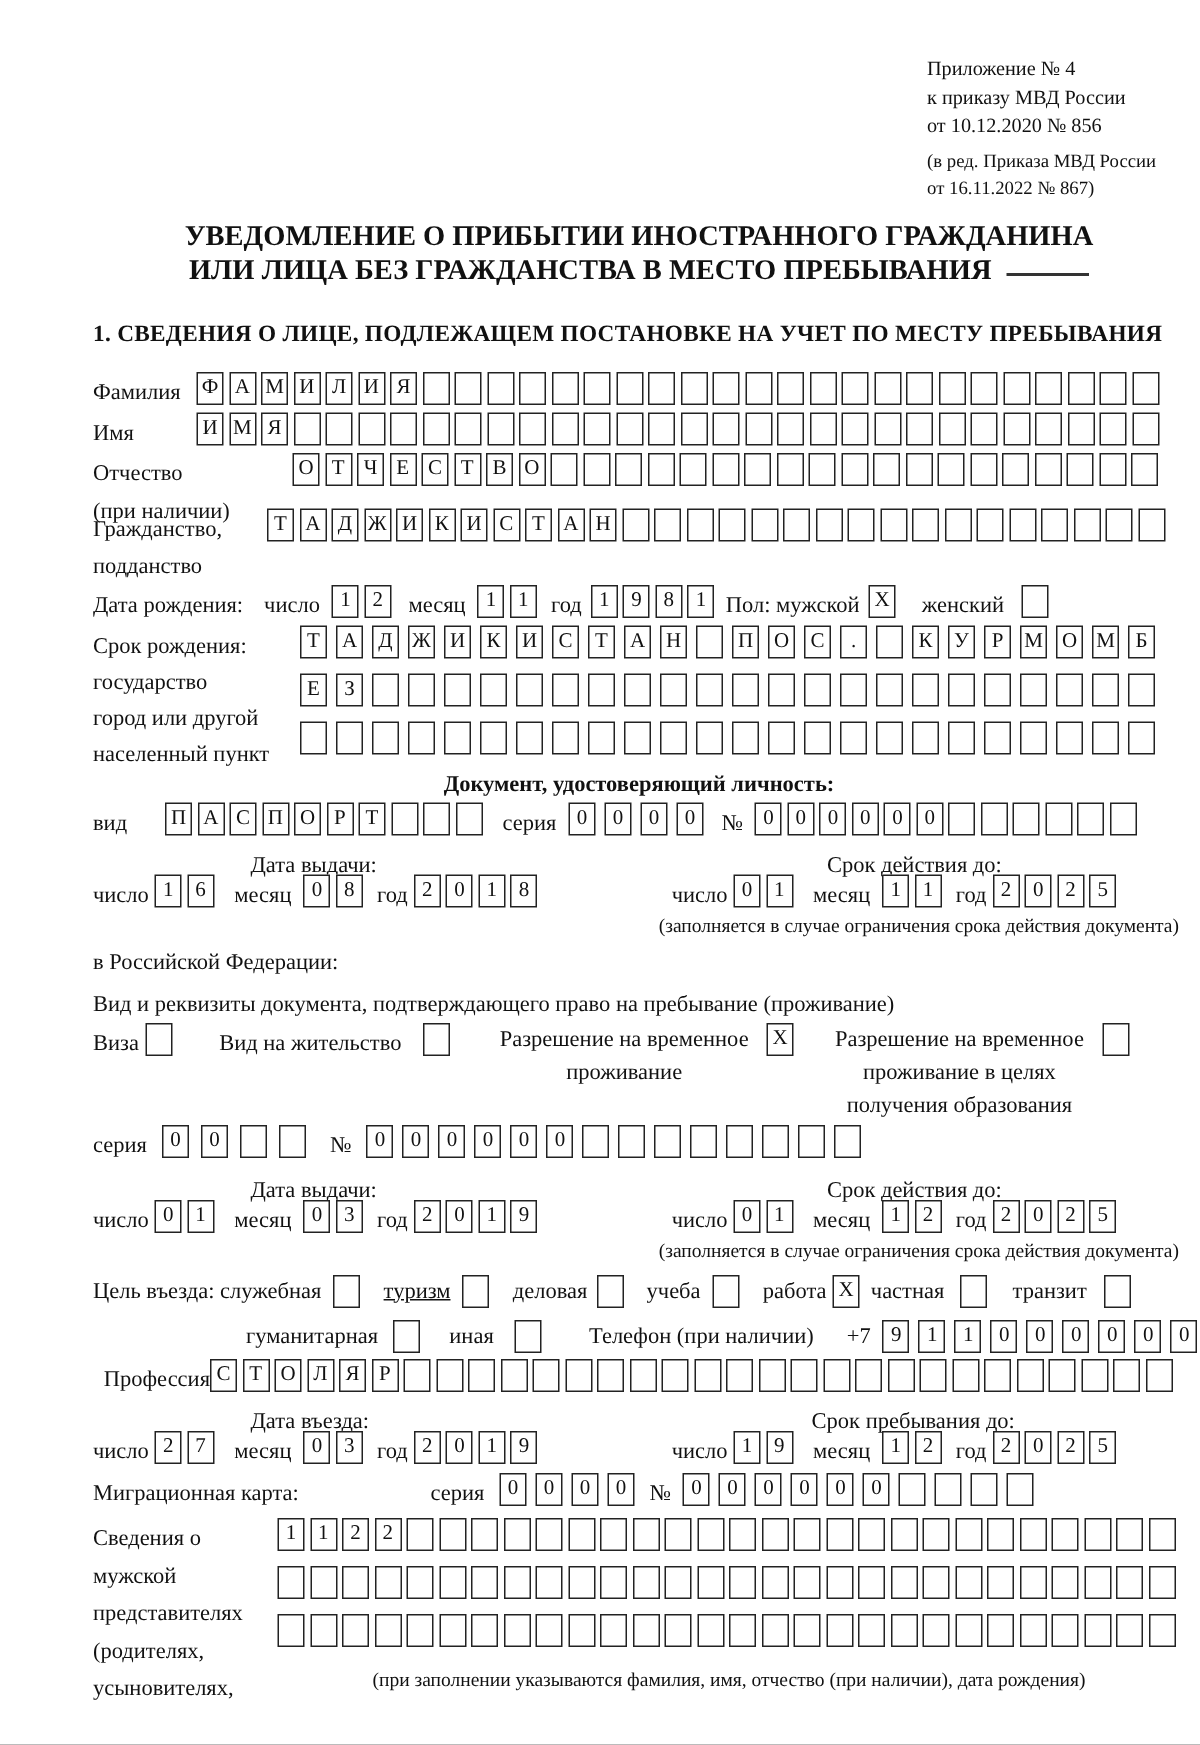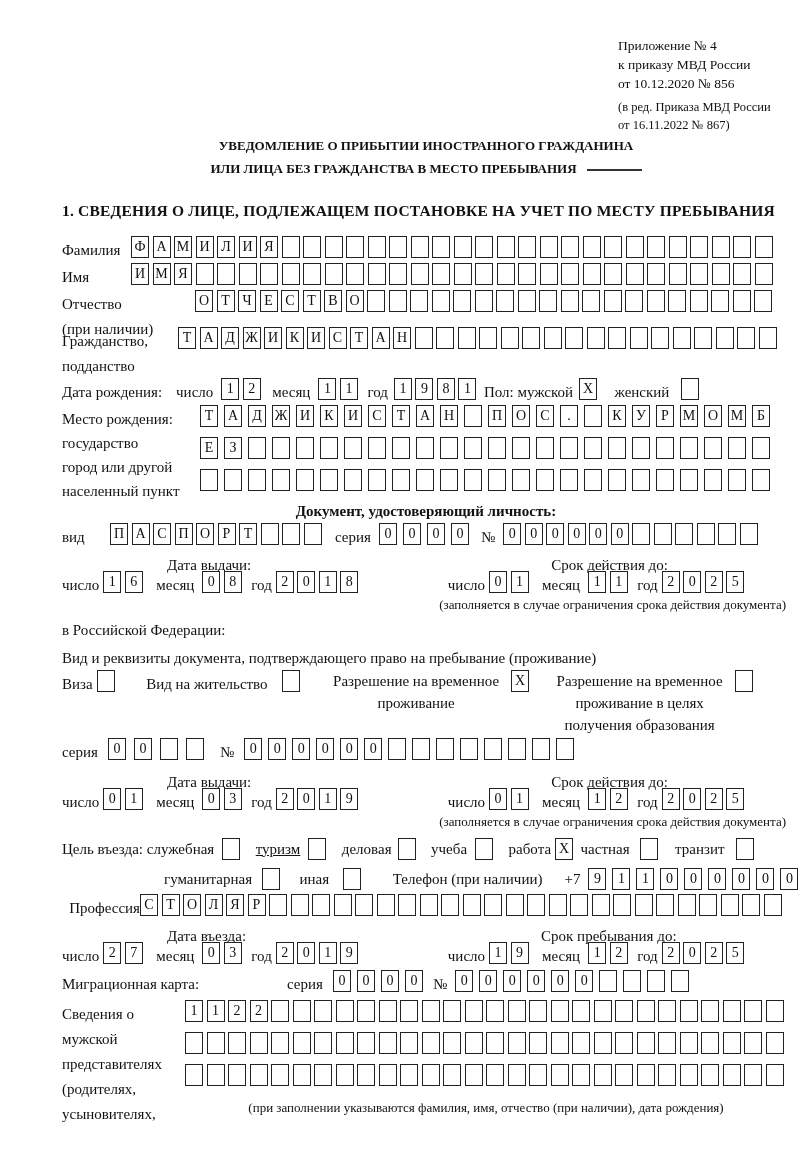--- a/index.html
+++ b/index.html
@@ -6,21 +6,21 @@
   .page{
     width:800px;height:1163px;background:#fff;color:#111;
     font-family:"Liberation Serif","DejaVu Serif",serif;
     box-sizing:border-box;padding:36px 10px 0 62px;
     position:relative;overflow:hidden;
   }
   .topref{margin-left:556px;font-size:13.5px;line-height:19px;}
   .topref .small{font-size:12.5px;line-height:18px;}
   .topref .gap{height:5px;}
   .forma{ text-align:right;padding-right:28px;font-weight:bold;font-size:15px;margin-top:16px;letter-spacing:.5px;}
-  .title{text-align:center;font-weight:bold;font-size:13px;line-height:23px;}
+  .title{text-align:center;font-weight:bold;font-size:19px;line-height:23px;margin-top:12px;}
   .blank-line{display:inline-block;width:55px;height:2px;background:#333;margin-left:10px;vertical-align:2px;}
   .sec-heading{font-weight:bold;font-size:15.5px;margin-top:22px;letter-spacing:.2px;white-space:nowrap;}
 
   .row{display:flex;align-items:flex-start;}
   .lbl{font-size:15px;white-space:nowrap;padding-top:2px;line-height:24px;flex-shrink:0;}
   .cells{display:flex;flex-shrink:0;}
   .cell{
     box-sizing:border-box;width:18px;height:22px;border:1.7px solid #222;
     margin-right:3.5px;display:flex;align-items:center;justify-content:center;
     font-size:14px;background:#fff;flex-shrink:0;
@@ -230,21 +230,21 @@
         <span class="cell filled">X</span>
       </span>
     <span class="lbl" style="margin:0 12px 0 14px;">женский</span>
     <span class="cells">
         <span class="cell"></span>
       </span>
   </div>
 
   <div class="row" style="height:98px;">
     <span class="lbl w-birthpl" style="line-height:24px;">
-      <span>Место рождения:</span><br>
+      <span>Срок рождения:</span><br>
       <span>государство</span><br>
       <span>город или другой</span><br>
       <span>населенный пункт</span>
     </span>
     <span class="stack" style="display:block;">
       <span class="cells wide">
           <span class="cell filled">Т</span>
           <span class="cell filled">А</span>
           <span class="cell filled">Д</span>
           <span class="cell filled">Ж</span>

